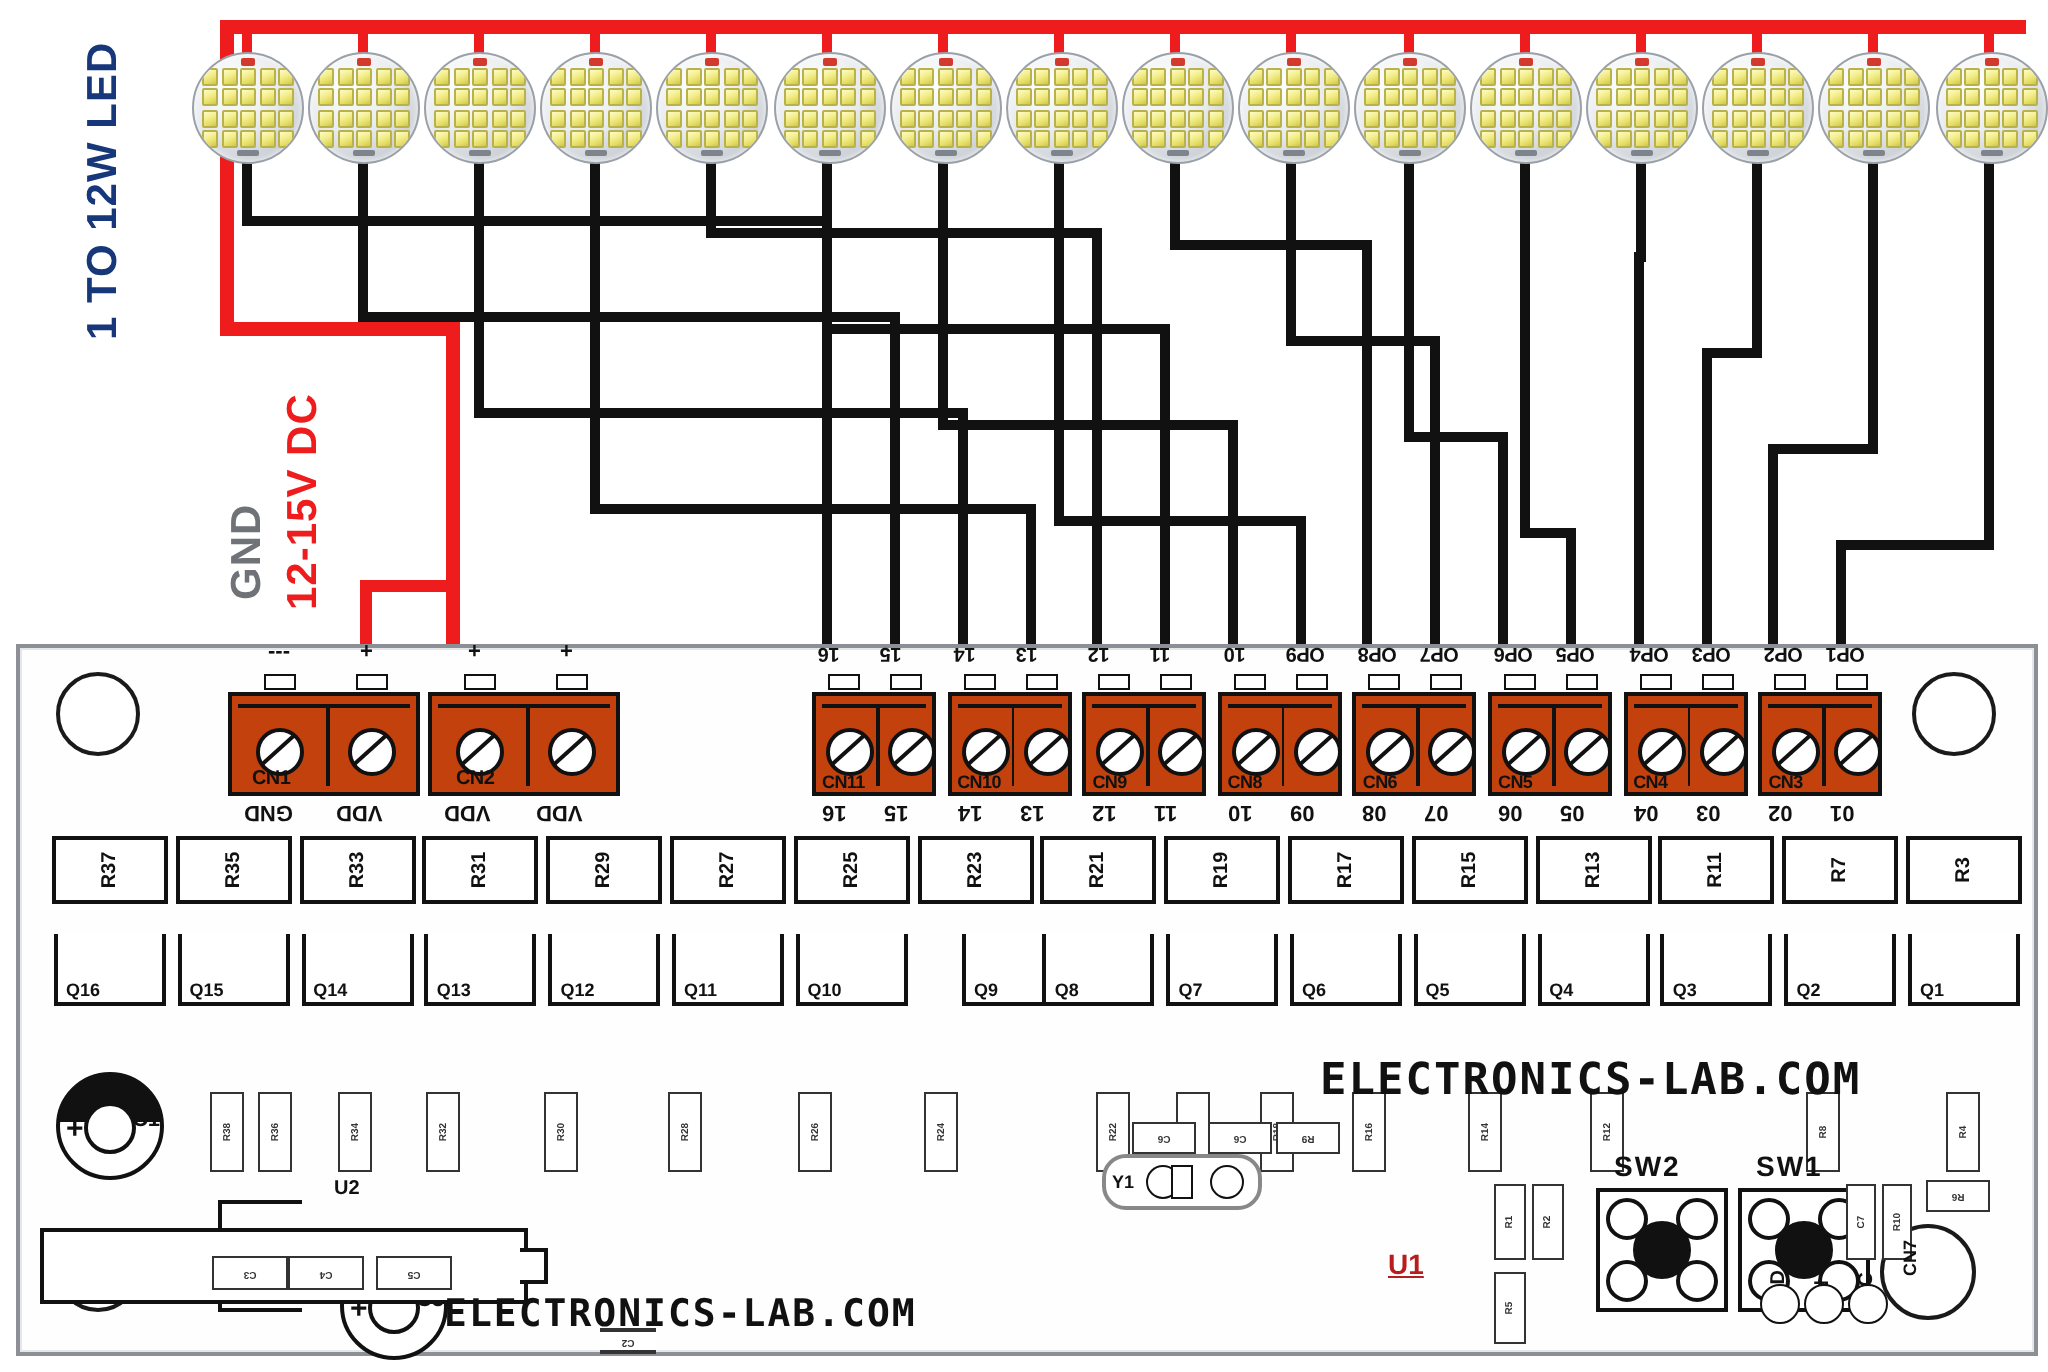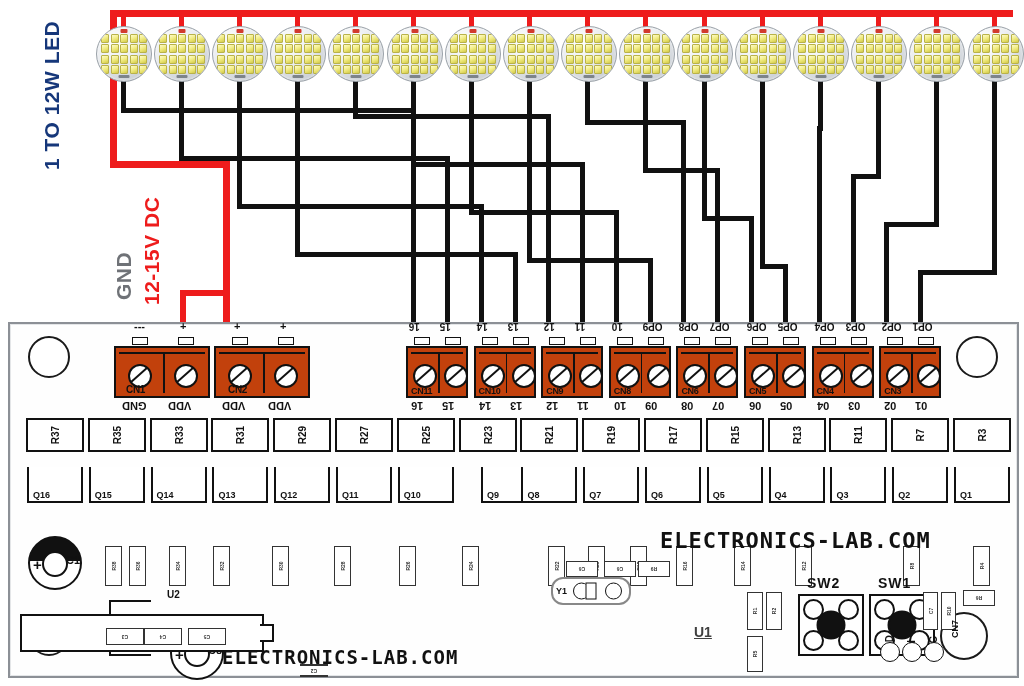--- a/index.html
+++ b/index.html
@@ -164,21 +164,21 @@
     position:absolute;font-size:14px;font-weight:bold;color:#111;letter-spacing:1px;
   }
 
   
   #u1{
     position:absolute;border:2px solid #111;background:#fff;
   }
   #u1-notch{
     position:absolute;border:2px solid #111;border-left:none;background:#fff;
   }
-  .u1name{position:absolute;font-size:14px;font-weight:bold;color:#404040;text-decoration:underline;}
+  .u1name{position:absolute;font-size:14px;font-weight:bold;color:#b91c1c;text-decoration:underline;}
 
   
   #u2{
     position:absolute;border-left:2px solid #111;border-top:2px solid #111;
     border-bottom:2px solid #111;
   }
   #u2lbl{position:absolute;font-size:10px;font-weight:bold;color:#111;}
 
   
   #y1{

